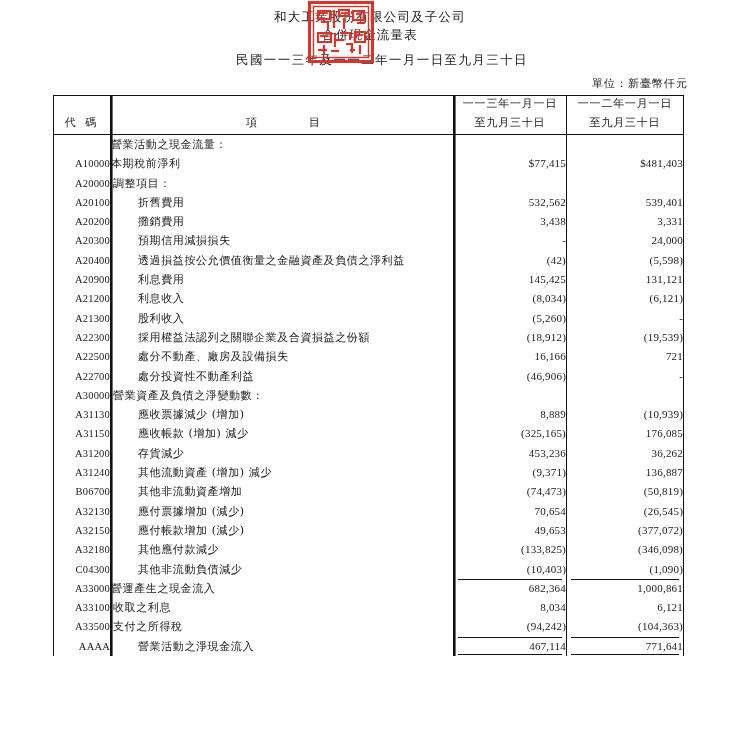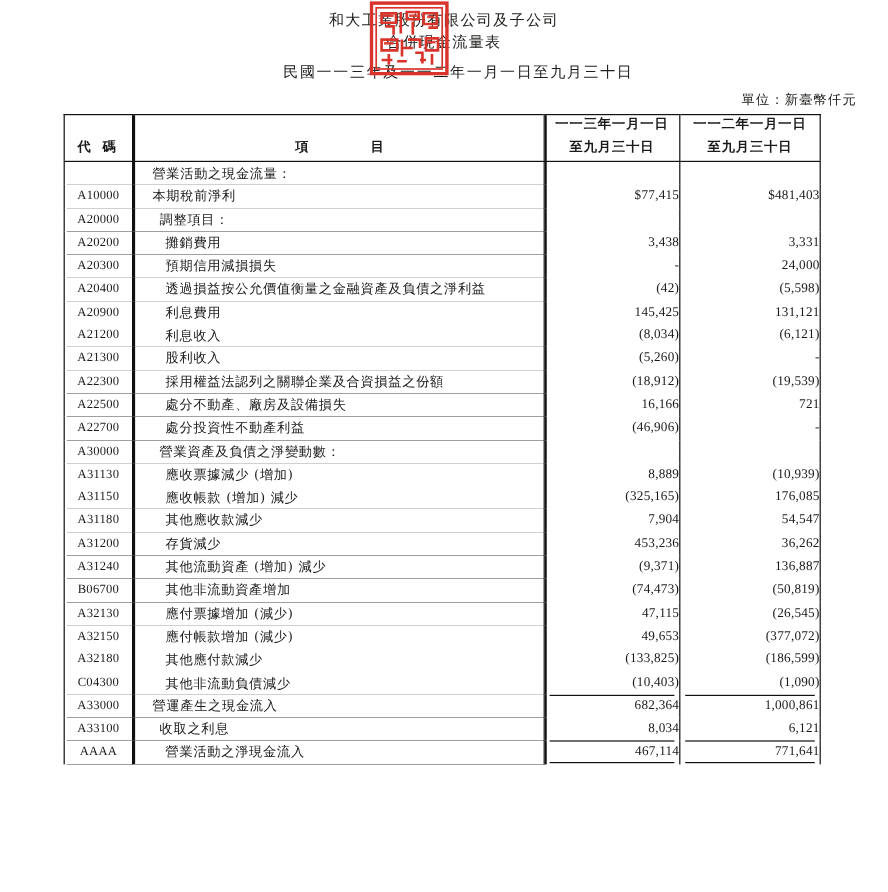--- a/index.html
+++ b/index.html
@@ -44,21 +44,21 @@
     left: 308px;
     top: 1px;
     width: 66px;
     height: 62px;
     pointer-events: none;
     z-index: 5;
   }
 
   .unit-line {
     text-align: right;
-    padding-right: 26px;
+    padding-right: 52px;
     margin-top: 7px;
     font-size: 11px;
     letter-spacing: 1px;
     color: #20201e;
   }
 
   
   .table-wrap {
     margin-left: 53px;
     margin-right: 0;
@@ -77,21 +77,21 @@
   table.fs col.c-prev  { width: 117px; }
 
   
   table.fs {
     border-top: 1.6px solid #111;
     border-left: 1.2px solid #111;
     border-right: 1.2px solid #111;
   }
 
   table.fs thead th {
-    font-weight: bold;
+    font-weight: normal;
     border-bottom: 1.6px solid #111;
     padding: 0;
     vertical-align: bottom;
     height: 38px;
   }
   .th-inner {
     display: block;
     text-align: center;
     line-height: 15px;
     font-size: 11px;
@@ -106,33 +106,33 @@
   .vr-item   { border-right: 1.2px solid #111; box-shadow: 1.6px 0 0 0 #111; }
   .vr-cur    { border-right: 1.2px solid #111; }
 
   table.fs tbody td {
     padding: 0;
     height: 19.3px;
     vertical-align: middle;
     line-height: 19.3px;
   }
   td.code {
-    text-align: center;
+    text-align: right;
     font-size: 10.5px;
     letter-spacing: 0.2px;
     font-family: "Liberation Serif", "DejaVu Serif", serif;
   }
   td.item {
     padding-left: 4px;
     font-size: 11px;
     letter-spacing: 0.6px;
     white-space: nowrap;
   }
-  td.item .ind0 { padding-left: 16px; text-align: right; }
-  td.item .ind1 { padding-left: 22px; }
+  td.item .ind0 { padding-left: 0px; text-align: right; }
+  td.item .ind1 { padding-left: 2px; }
   td.item .ind2 { padding-left: 27px; }
 
   td.num {
     text-align: right;
     padding-right: 9px;
     font-size: 11px;
     font-family: "Liberation Serif", "DejaVu Serif", serif;
     letter-spacing: 0.2px;
     white-space: nowrap;
   }
@@ -249,20 +249,26 @@
           <td class="num vr-cur"><span class="val">$77,415</span></td>
           <td class="num"><span class="val">$481,403</span></td>
         </tr>
         <tr>
           <td class="code vr-code">A20000</td>
           <td class="item vr-item"><span class="ind1">調整項目：</span></td>
           <td class="num vr-cur"><span class="val"></span></td>
           <td class="num"><span class="val"></span></td>
         </tr>
         <tr>
+          <td class="code vr-code">A20100</td>
+          <td class="item vr-item"><span class="ind2">折舊費用</span></td>
+          <td class="num vr-cur"><span class="val">532,562</span></td>
+          <td class="num"><span class="val">539,401</span></td>
+        </tr>
+        <tr>
           <td class="code vr-code">A20200</td>
           <td class="item vr-item"><span class="ind2">攤銷費用</span></td>
           <td class="num vr-cur"><span class="val">3,438</span></td>
           <td class="num"><span class="val">3,331</span></td>
         </tr>
         <tr>
           <td class="code vr-code">A20300</td>
           <td class="item vr-item"><span class="ind2">預期信用減損損失</span></td>
           <td class="num vr-cur"><span class="val">-</span></td>
           <td class="num"><span class="val">24,000</span></td>
@@ -321,79 +327,79 @@
           <td class="num vr-cur"><span class="val">8,889</span></td>
           <td class="num"><span class="val">(10,939)</span></td>
         </tr>
         <tr>
           <td class="code vr-code">A31150</td>
           <td class="item vr-item"><span class="ind2">應收帳款 (增加) 減少</span></td>
           <td class="num vr-cur"><span class="val">(325,165)</span></td>
           <td class="num"><span class="val">176,085</span></td>
         </tr>
         <tr>
-          <td class="code vr-code">A31180</td>
-          <td class="item vr-item"><span class="ind2">其他應收款減少</span></td>
-          <td class="num vr-cur"><span class="val">7,904</span></td>
-          <td class="num"><span class="val">54,547</span></td>
-        </tr>
-        <tr>
           <td class="code vr-code">A31200</td>
           <td class="item vr-item"><span class="ind2">存貨減少</span></td>
           <td class="num vr-cur"><span class="val">453,236</span></td>
           <td class="num"><span class="val">36,262</span></td>
         </tr>
         <tr>
           <td class="code vr-code">A31240</td>
           <td class="item vr-item"><span class="ind2">其他流動資產 (增加) 減少</span></td>
           <td class="num vr-cur"><span class="val">(9,371)</span></td>
           <td class="num"><span class="val">136,887</span></td>
         </tr>
         <tr>
           <td class="code vr-code">B06700</td>
           <td class="item vr-item"><span class="ind2">其他非流動資產增加</span></td>
           <td class="num vr-cur"><span class="val">(74,473)</span></td>
           <td class="num"><span class="val">(50,819)</span></td>
         </tr>
         <tr>
           <td class="code vr-code">A32130</td>
           <td class="item vr-item"><span class="ind2">應付票據增加 (減少)</span></td>
-          <td class="num vr-cur"><span class="val">47,115</span></td>
+          <td class="num vr-cur"><span class="val">70,654</span></td>
           <td class="num"><span class="val">(26,545)</span></td>
         </tr>
         <tr>
           <td class="code vr-code">A32150</td>
           <td class="item vr-item"><span class="ind2">應付帳款增加 (減少)</span></td>
           <td class="num vr-cur"><span class="val">49,653</span></td>
           <td class="num"><span class="val">(377,072)</span></td>
         </tr>
         <tr>
           <td class="code vr-code">A32180</td>
           <td class="item vr-item"><span class="ind2">其他應付款減少</span></td>
           <td class="num vr-cur"><span class="val">(133,825)</span></td>
-          <td class="num"><span class="val">(186,599)</span></td>
+          <td class="num"><span class="val">(346,098)</span></td>
         </tr>
         <tr>
           <td class="code vr-code">C04300</td>
           <td class="item vr-item"><span class="ind2">其他非流動負債減少</span></td>
           <td class="num vr-cur"><span class="val">(10,403)</span></td>
           <td class="num"><span class="val">(1,090)</span></td>
         </tr>
         <tr class="rule-single">
           <td class="code vr-code">A33000</td>
           <td class="item vr-item"><span class="ind0">營運產生之現金流入</span></td>
           <td class="num vr-cur"><span class="val">682,364</span></td>
           <td class="num"><span class="val">1,000,861</span></td>
         </tr>
         <tr>
           <td class="code vr-code">A33100</td>
           <td class="item vr-item"><span class="ind1">收取之利息</span></td>
           <td class="num vr-cur"><span class="val">8,034</span></td>
           <td class="num"><span class="val">6,121</span></td>
         </tr>
+        <tr>
+          <td class="code vr-code">A33500</td>
+          <td class="item vr-item"><span class="ind1">支付之所得稅</span></td>
+          <td class="num vr-cur"><span class="val">(94,242)</span></td>
+          <td class="num"><span class="val">(104,363)</span></td>
+        </tr>
         <tr class="rule-double">
           <td class="code vr-code">AAAA</td>
           <td class="item vr-item"><span class="ind2">營業活動之淨現金流入</span></td>
           <td class="num vr-cur"><span class="val">467,114</span></td>
           <td class="num"><span class="val">771,641</span></td>
         </tr>
       </tbody>
   </table>
 </div>
 

